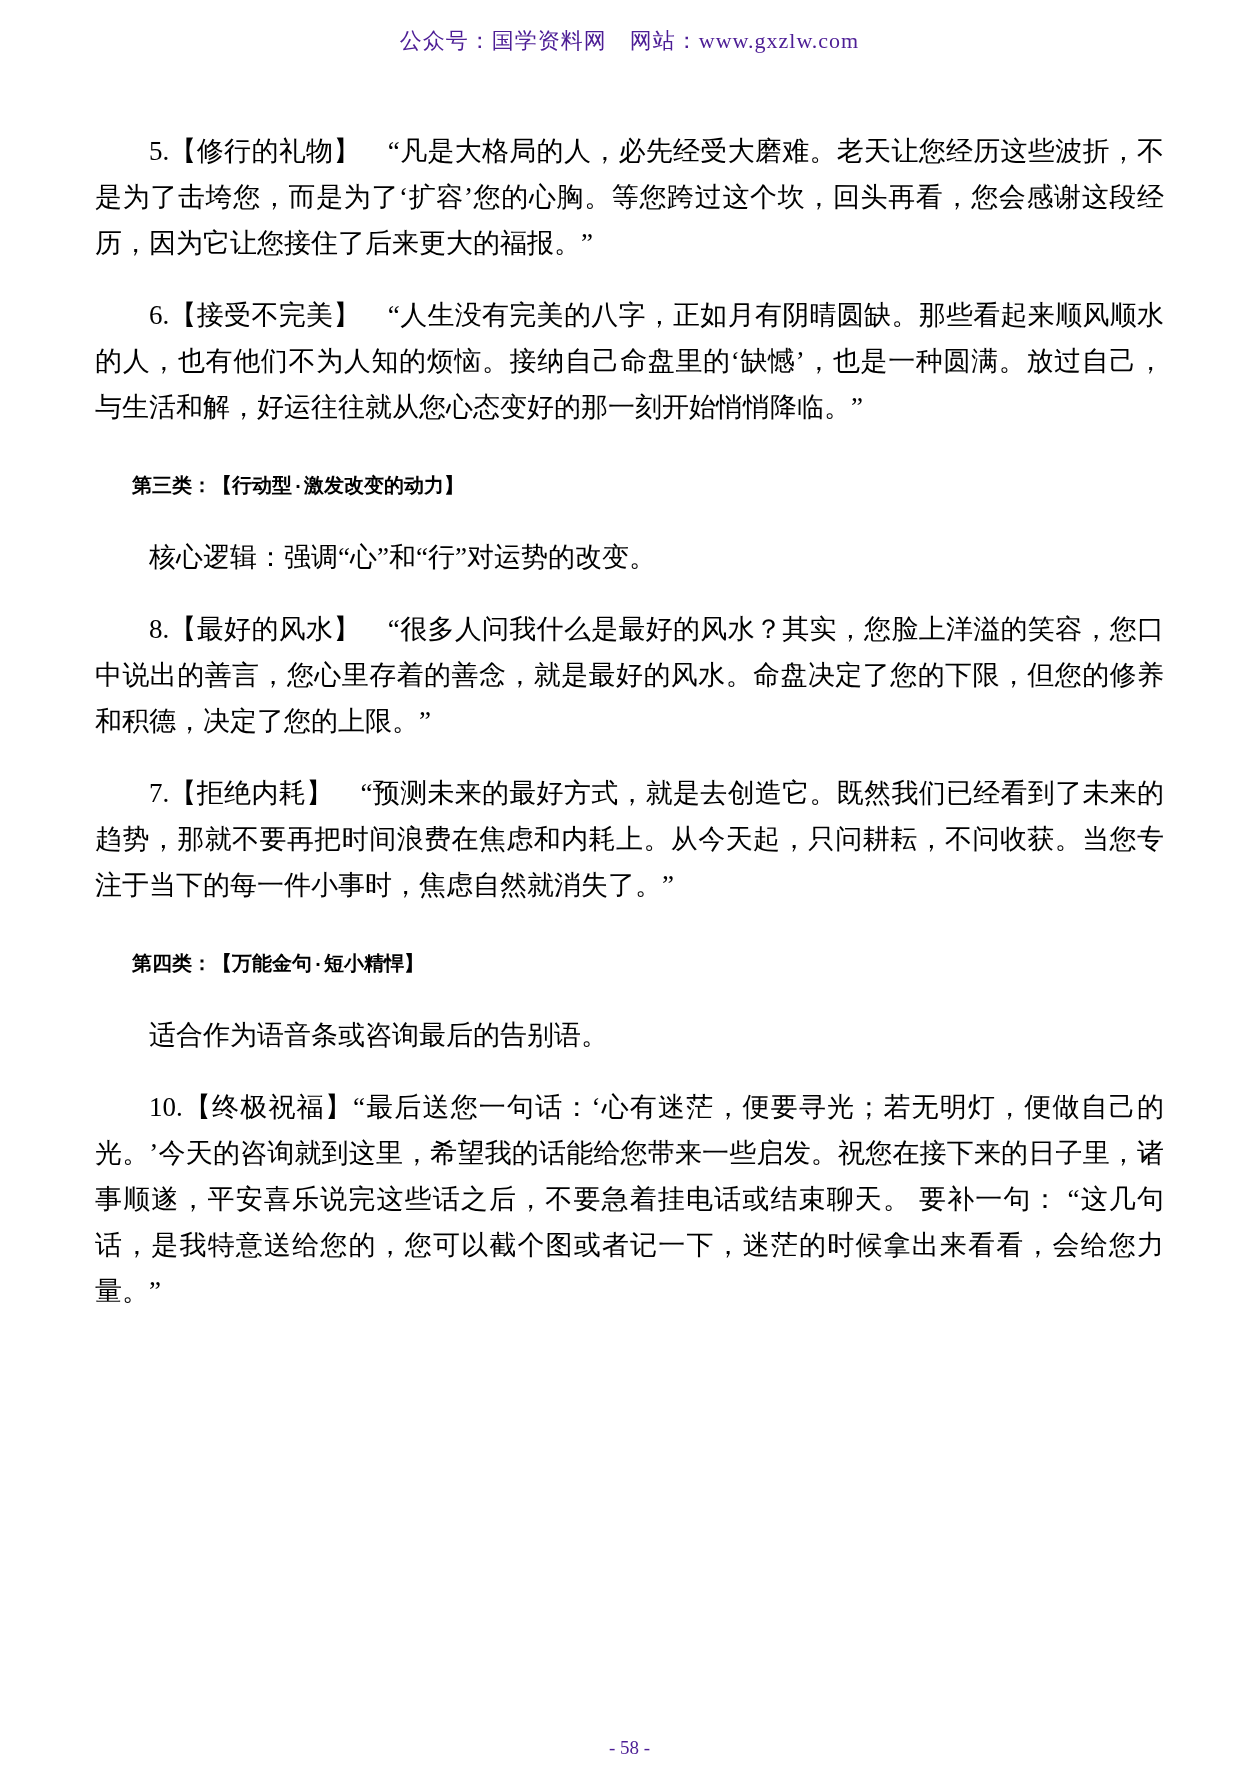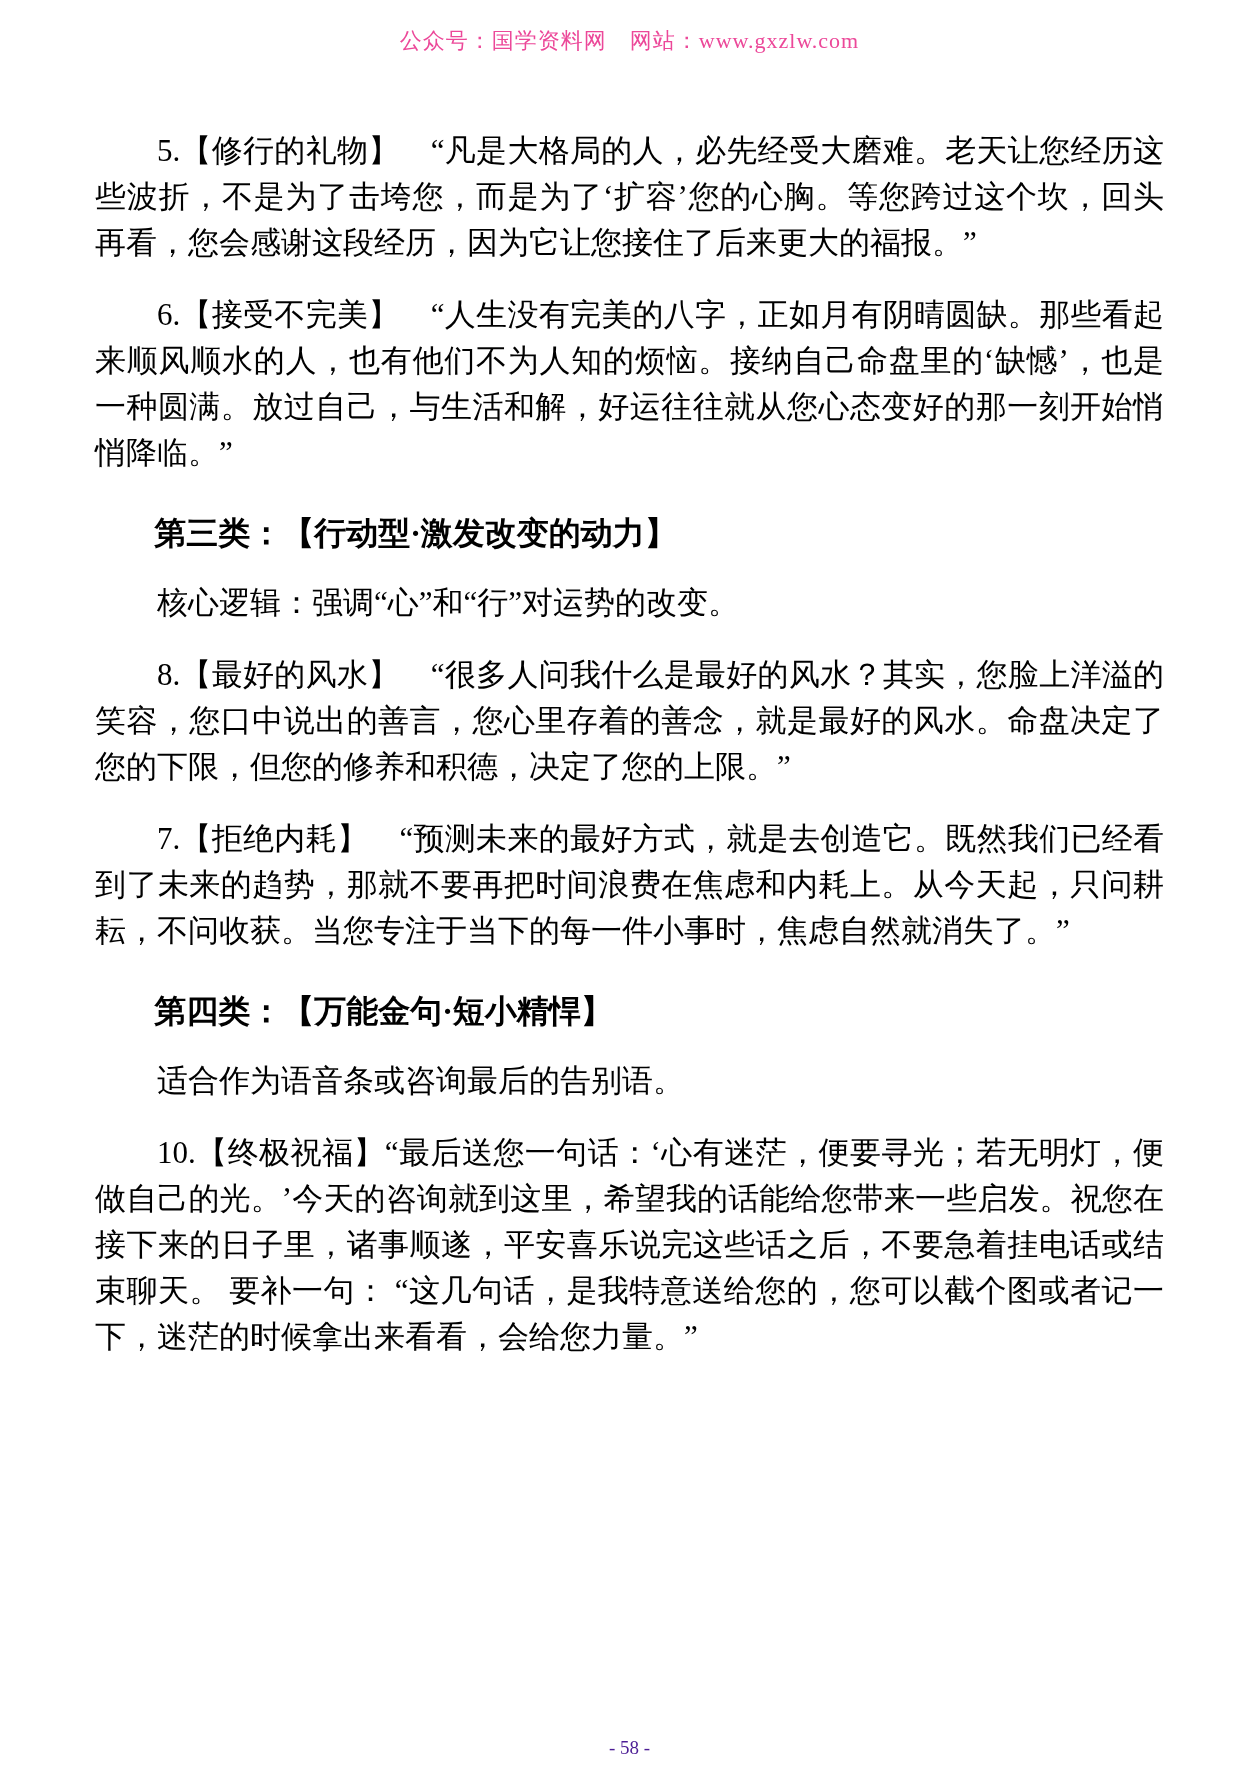--- a/index.html
+++ b/index.html
@@ -17,54 +17,54 @@
     padding-top: 26px;
     text-align: center;
     font-size: 22px;
     letter-spacing: 1px;
     font-family: "Liberation Serif", "DejaVu Serif", serif;
   }
   .doc-body {
     padding: 0 95px;
   }
   .para {
-    font-size: 31px;
+    font-size: 27px;
     line-height: 46px;
     text-align: justify;
     text-indent: 2em;
     margin: 26px 0 0 0;
     word-break: break-all;
   }
   .para.first {
     margin-top: 72px;
   }
   .heading {
-    font-size: 32px;
+    font-size: 20px;
     font-weight: bold;
     line-height: 42px;
     text-indent: 1.85em;
     margin: 36px 0 0 0;
-    font-family: Liberation Serif, serif;
+    font-family: Liberation Mono, monospace;
   }
   .doc-footer {
     position: absolute;
     left: 0;
     bottom: 28px;
     width: 100%;
     text-align: center;
     font-size: 19px;
     color: #4c1d95;
   }
 </style>
 </head>
 <body>
 
 <div class="page">
 
-  <div class="doc-header" style="color: #ec4899;">
+  <div class="doc-header" style="color: #4c1d95;">
     <span>公众号：国学资料网　网站：www.gxzlw.com</span>
   </div>
 
   <div class="doc-body">
     <p class="para first">5.【修行的礼物】　“凡是大格局的人，必先经受大磨难。老天让您经历这些波折，不是为了击垮您，而是为了‘扩容’您的心胸。等您跨过这个坎，回头再看，您会感谢这段经历，因为它让您接住了后来更大的福报。”</p>
     <p class="para">6.【接受不完美】　“人生没有完美的八字，正如月有阴晴圆缺。那些看起来顺风顺水的人，也有他们不为人知的烦恼。接纳自己命盘里的‘缺憾’，也是一种圆满。放过自己，与生活和解，好运往往就从您心态变好的那一刻开始悄悄降临。”</p>
     <h2 class="heading">第三类：【行动型·激发改变的动力】</h2>
     <p class="para">核心逻辑：强调“心”和“行”对运势的改变。</p>
     <p class="para">8.【最好的风水】　“很多人问我什么是最好的风水？其实，您脸上洋溢的笑容，您口中说出的善言，您心里存着的善念，就是最好的风水。命盘决定了您的下限，但您的修养和积德，决定了您的上限。”</p>
     <p class="para">7.【拒绝内耗】　“预测未来的最好方式，就是去创造它。既然我们已经看到了未来的趋势，那就不要再把时间浪费在焦虑和内耗上。从今天起，只问耕耘，不问收获。当您专注于当下的每一件小事时，焦虑自然就消失了。”</p>

